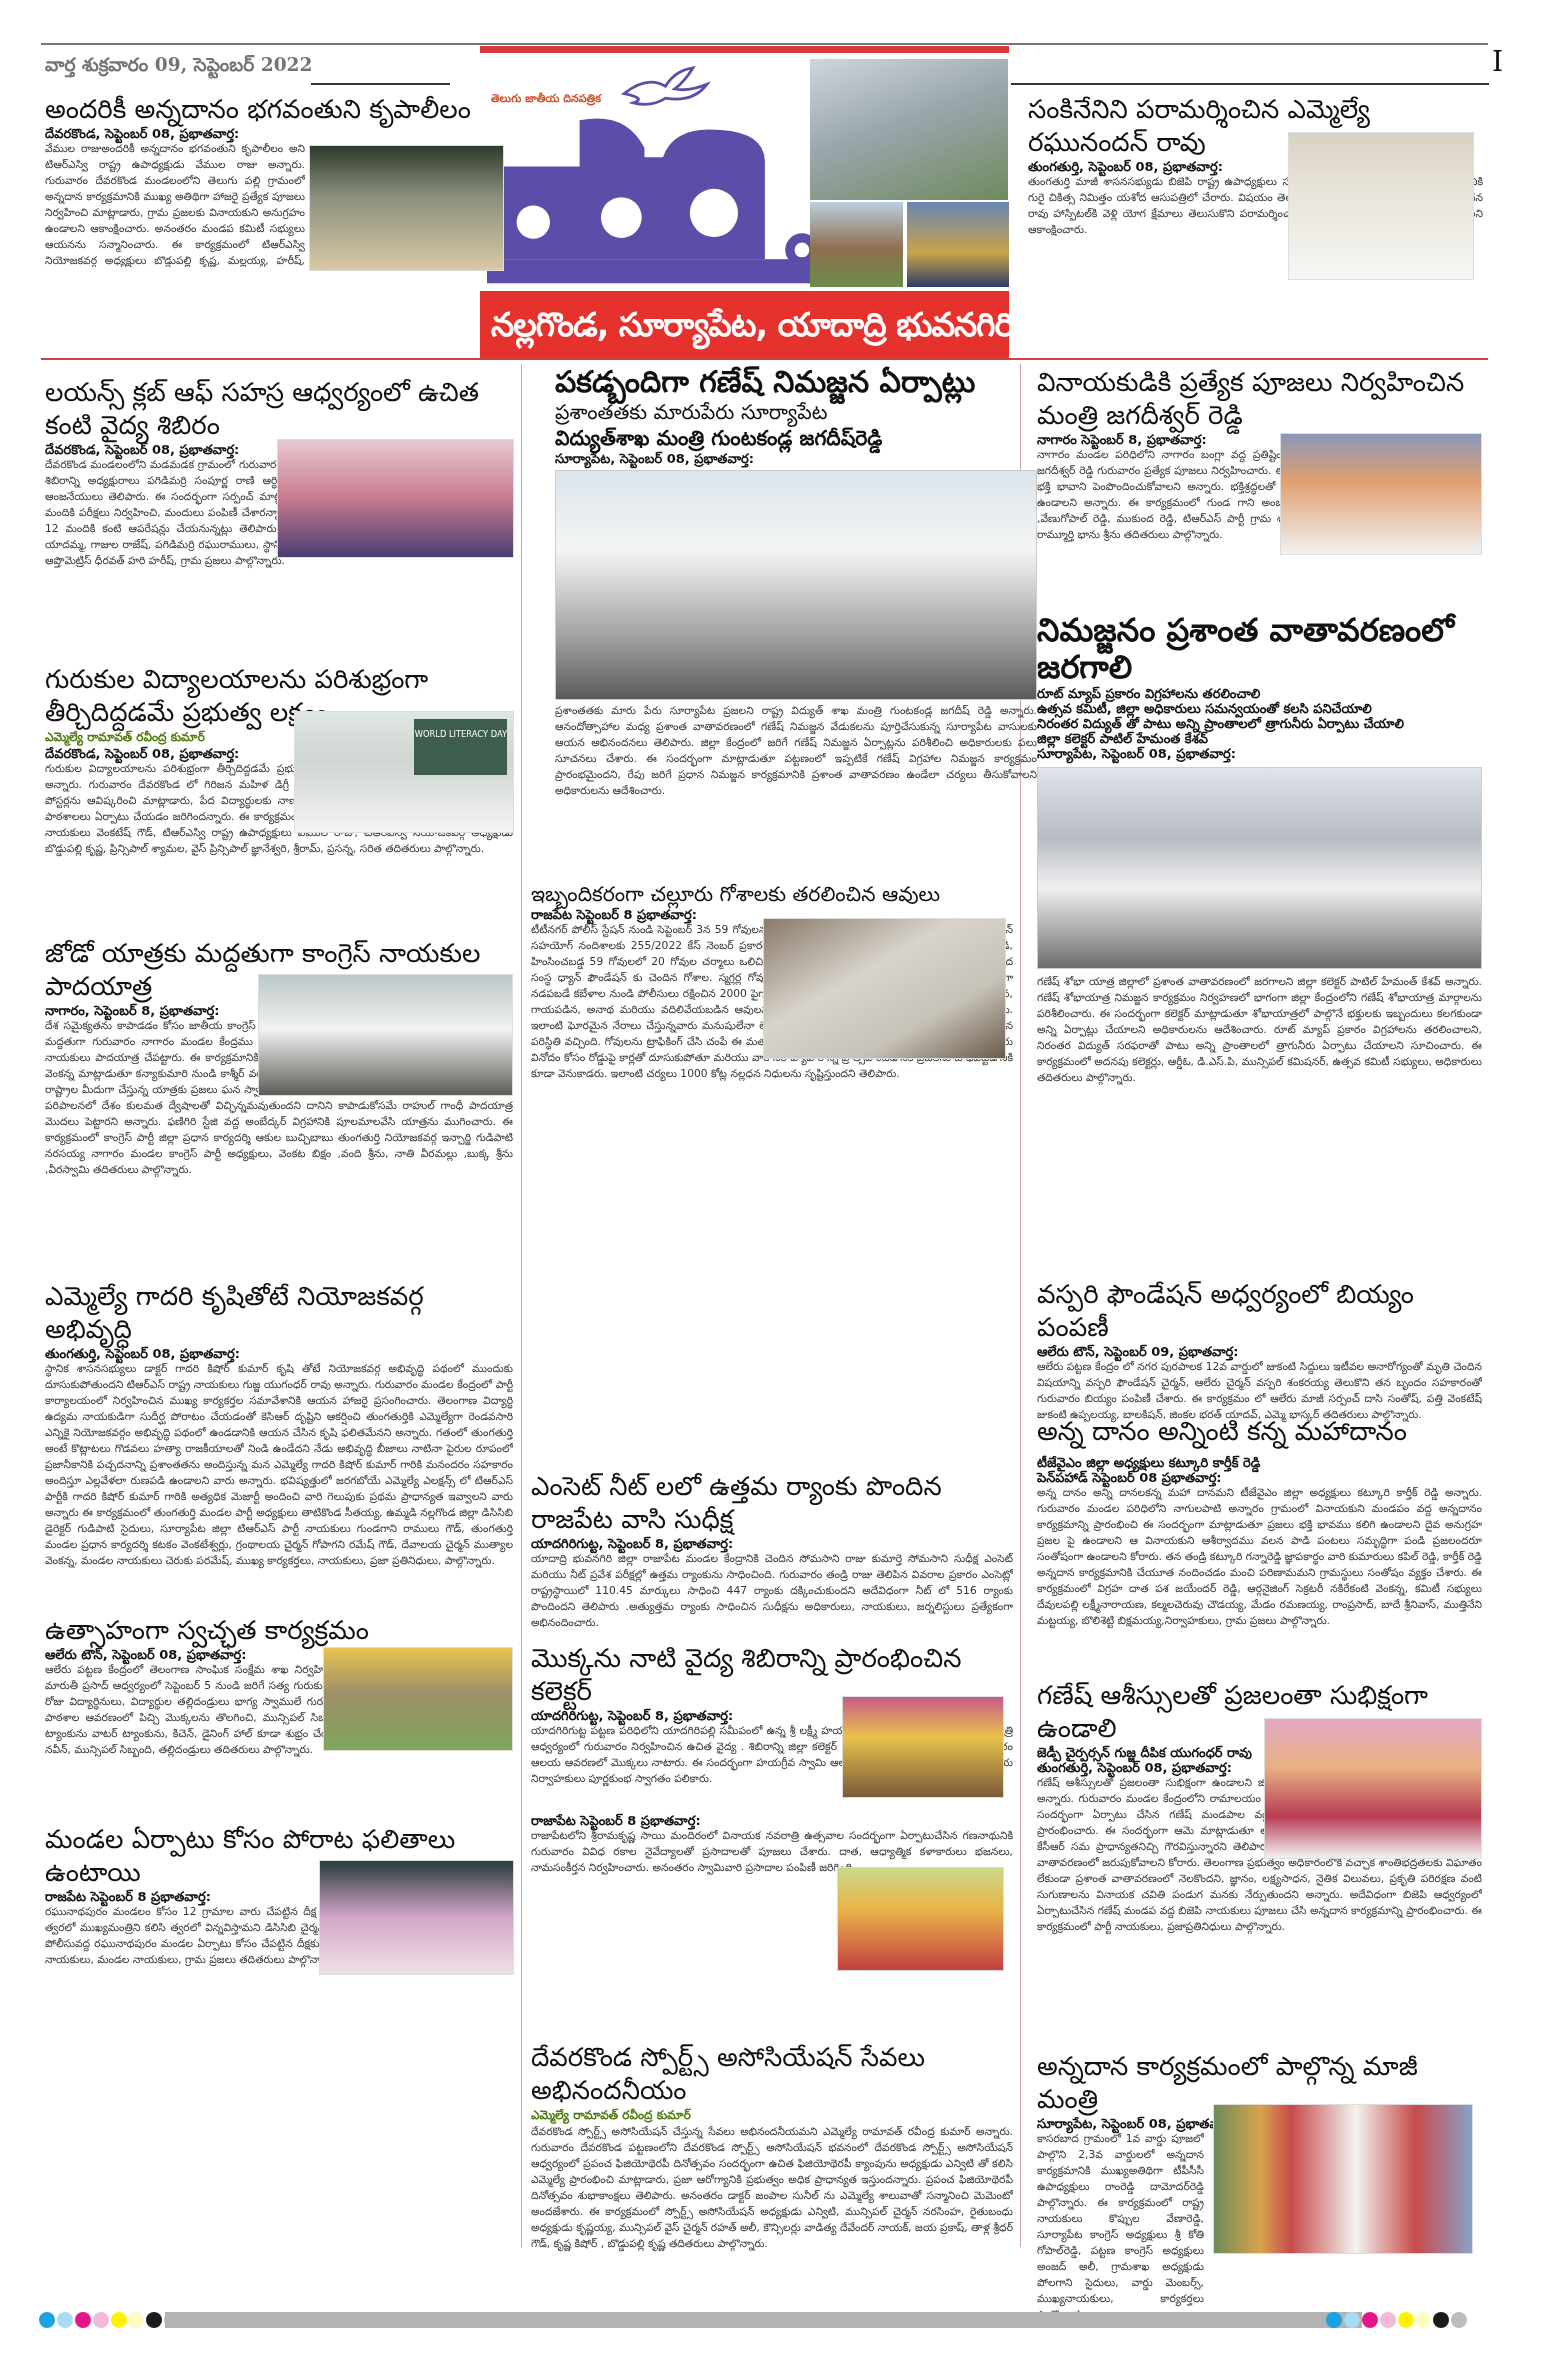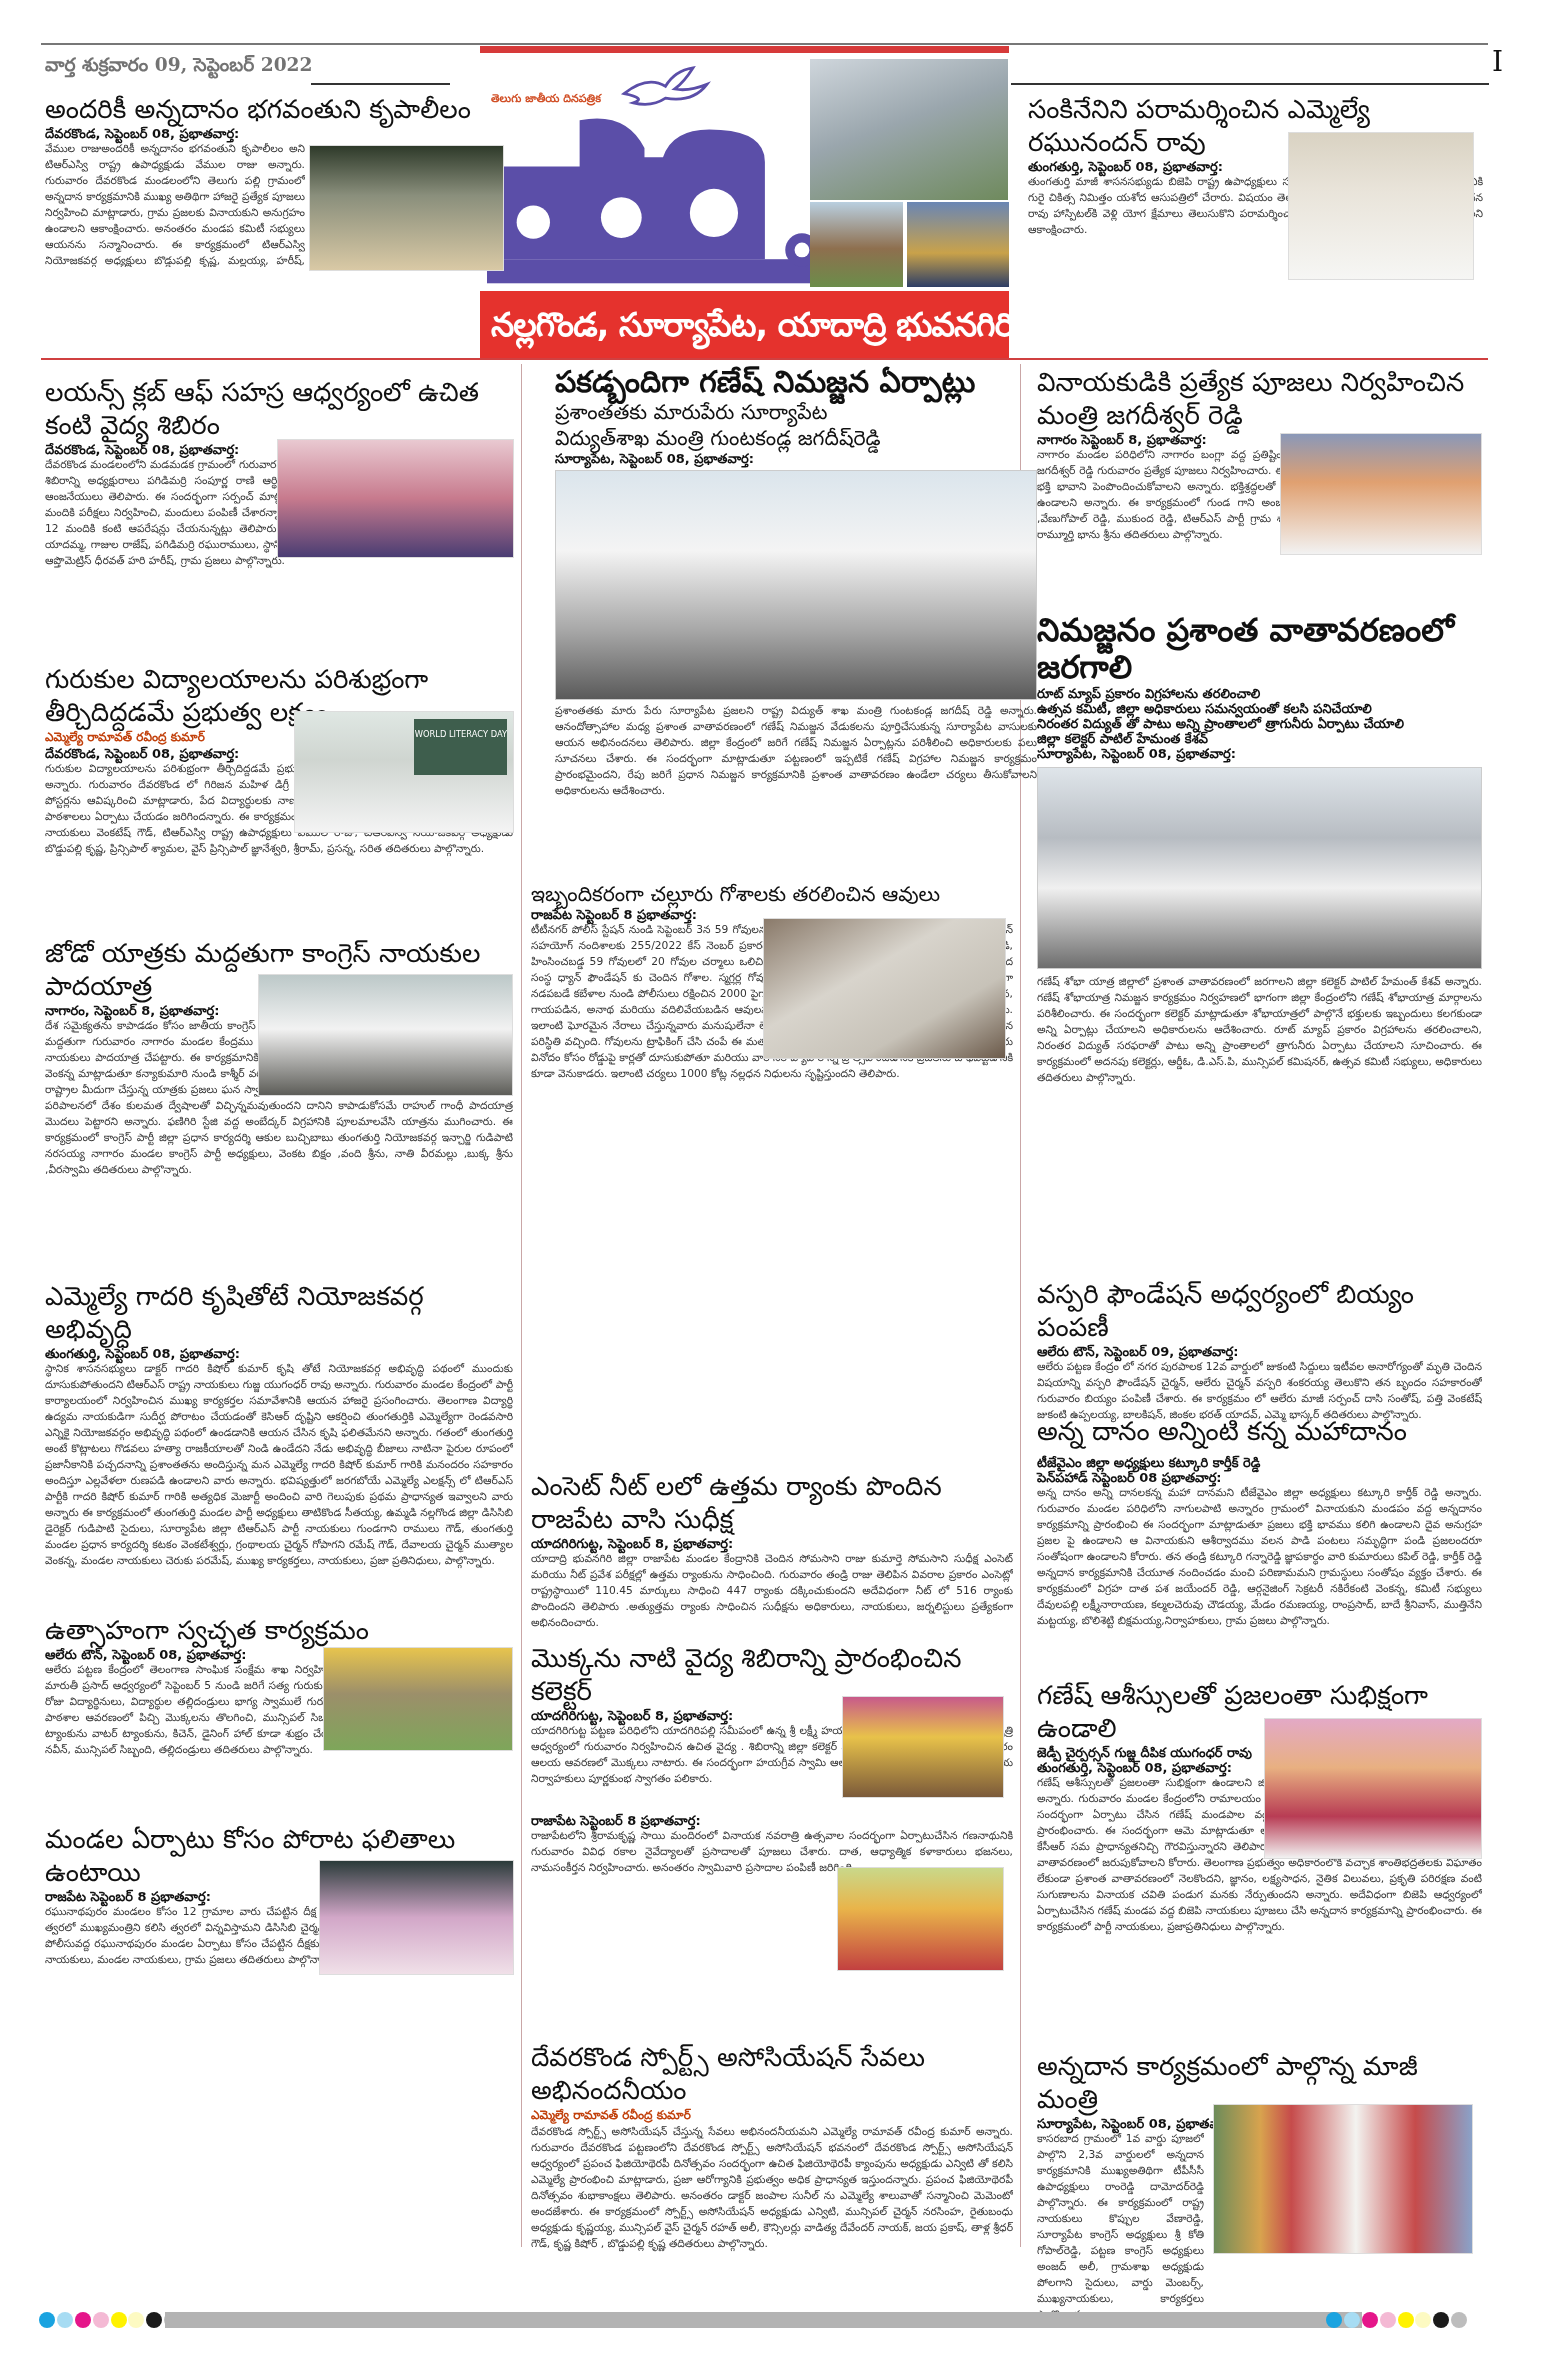--- a/index.html
+++ b/index.html
@@ -15,21 +15,21 @@
 .logo{position:absolute;left:7.4px;top:65px;width:352px;height:176px}
 .photo-dam{position:absolute;left:330px;top:13px;width:198px;height:141px;background:linear-gradient(160deg,#cfd6dc 0%,#9aa6ad 45%,#6f8a5d 100%)}
 .photo-temple{position:absolute;left:330px;top:156px;width:93px;height:85px;background:linear-gradient(180deg,#b9cfe0 0%,#8e6f4e 55%,#6b8d4a 100%)}
 .photo-city{position:absolute;left:427px;top:156px;width:102px;height:85px;background:linear-gradient(180deg,#6a86b4 0%,#c9a24a 60%,#2d3e66 100%)}
 .redband{position:absolute;left:0;top:245px;width:529px;height:67px;background:#e5322d;color:#fff;font-size:33px;font-weight:bold;line-height:67px;padding-left:11px;white-space:nowrap;overflow:hidden;letter-spacing:-0.9px}
 .col-rule{position:absolute;width:0.9px;background:#c9a6a6}
 .h1{font-size:26px;line-height:33px;color:#111;font-weight:normal}
 .h1b{font-size:30px;line-height:35px;font-weight:bold;color:#111}
 .h2{font-size:20.4px;line-height:26px;color:#111}
 .dl{font-size:13px;font-weight:bold;color:#111;line-height:15px}
-.sub{font-size:12px;font-weight:bold;line-height:16.7px;color:#c2410c}
+.sub{font-size:12px;font-weight:bold;line-height:16.7px;color:#4d7c0f}
 .body{font-size:10.7px;line-height:16px;color:#333;text-align:justify}
 .ph{position:absolute;border:0.9px solid #ddd}
 .article{position:absolute}
 .dots{position:absolute;display:flex;gap:1.9px}
 .dot{width:16px;height:16px;border-radius:50%}
 .greybar{position:absolute;height:16px;background:#b3b3b3}
 </style>
 </head>
 <body>
 
@@ -111,21 +111,21 @@
 <div class="article" style="left:45px;top:1823px;width:468px">
   <div class="h1">మండల ఏర్పాటు కోసం పోరాట ఫలితాలు ఉంటాయి</div>
   <div class="dl">రాజపేట సెప్టెంబర్ 8 ప్రభాతవార్త:</div>
   <div class="ph" style="left:274px;top:37px;width:195px;height:115px;background:linear-gradient(180deg,#2a3b3a 0%,#d2a7c8 50%,#f0e0e8 100%)"></div>
   <div class="body" style="width:468px;height:408px;overflow:hidden">రఘునాథపురం మండలం కోసం 12 గ్రామాల వారు చేపట్టిన దీక్ష పోరాట ఫలితాలు సంతృప్తికరంగా ఉంటాయని త్వరలో ముఖ్యమంత్రిని కలిసి త్వరలో విన్నవిస్తామని డిసిసిబి చైర్మన్ గొంగిడి మహేందర్ రెడ్డి తెలిపారు. గురువారం పోలీసువద్ద రఘునాథపురం మండల ఏర్పాటు కోసం చేపట్టిన దీక్షకు సంఘీభావం తెలిపారు. ఈ కార్యక్రమంలో జిల్లా నాయకులు, మండల నాయకులు, గ్రామ ప్రజలు తదితరులు పాల్గొన్నారు.</div>
 </div>
 
 <div class="article" style="left:555px;top:364px;width:482px">
   <div class="h1b">పకడ్బందిగా గణేష్ నిమజ్జన ఏర్పాట్లు</div>
   <div class="h2">ప్రశాంతతకు మారుపేరు సూర్యాపేట</div>
-  <div class="h2" style="font-weight:normal">విద్యుత్‌శాఖ మంత్రి గుంటకండ్ల జగదీష్‌రెడ్డి</div>
+  <div class="h2" style="font-weight:bold">విద్యుత్‌శాఖ మంత్రి గుంటకండ్ల జగదీష్‌రెడ్డి</div>
   <div class="dl">సూర్యాపేట, సెప్టెంబర్ 08, ప్రభాతవార్త:</div>
   <div style="width:482px;height:230px;margin:3.7px 0;background:linear-gradient(180deg,#dbe5ec 0%,#f4f4f4 35%,#a7a7a7 70%,#5a5a5a 100%);border:0.9px solid #ccc"></div>
   <div class="body" style="width:482px;height:116px;overflow:hidden">ప్రశాంతతకు మారు పేరు సూర్యాపేట ప్రజలని రాష్ట్ర విద్యుత్ శాఖ మంత్రి గుంటకండ్ల జగదీష్ రెడ్డి అన్నారు. ఆనందోత్సాహాల మధ్య ప్రశాంత వాతావరణంలో గణేష్ నిమజ్జన వేడుకలను పూర్తిచేసుకున్న సూర్యాపేట వాసులకు ఆయన అభినందనలు తెలిపారు. జిల్లా కేంద్రంలో జరిగే గణేష్ నిమజ్జన ఏర్పాట్లను పరిశీలించి అధికారులకు పలు సూచనలు చేశారు. ఈ సందర్భంగా మాట్లాడుతూ పట్టణంలో ఇప్పటికే గణేష్ విగ్రహాల నిమజ్జన కార్యక్రమం ప్రారంభమైందని, రేపు జరిగే ప్రధాన నిమజ్జన కార్యక్రమానికి ప్రశాంత వాతావరణం ఉండేలా చర్యలు తీసుకోవాలని అధికారులను ఆదేశించారు.</div>
 </div>
 
 <div class="article" style="left:531px;top:881px;width:482px">
   <div class="h2">ఇబ్బందికరంగా చల్లూరు గోశాలకు తరలించిన ఆవులు</div>
   <div class="dl">రాజపేట సెప్టెంబర్ 8 ప్రభాతవార్త:</div>
   <div class="ph" style="left:232px;top:37px;width:243px;height:141px;background:linear-gradient(150deg,#8a7a6a 0%,#d8d4cc 40%,#c7c2b8 70%,#6b5a4a 100%)"></div>
   <div class="body" style="width:482px;height:397px;overflow:hidden">టీటీనగర్ పోలీస్ స్టేషన్ నుండి సెప్టెంబర్ 3న 59 గోవులను రాజపేట్ మండల చల్లూర్ గ్రామంలో ఉన్న ధ్యాన్ ఫౌండేషన్ సహయోగ్ నందిశాలకు 255/2022 కేస్ నెంబర్ ప్రకారం తరలించారని, ఆకలితో అలమటించి, కొట్టి, దుర్భాషలాడి, హింసించబడ్డ 59 గోవులలో 20 గోవుల చర్మాలు ఒలిచి చంపబడినట్లు వెల్లడించారు. ఆధ్యాత్మిక మరియు స్వచ్ఛంద సంస్థ ధ్యాన్ ఫౌండేషన్ కు చెందిన గోశాల. స్మగ్లర్ల గోవులను అక్రమ రవాణా చేస్తుండగా మరియు చట్ట విరుద్ధంగా నడపబడే కబేళాల నుండి పోలీసులు రక్షించిన 2000 పైగా ఆవులు, ఎద్దులు మరియు దూడలు ఉన్నాయి. దారితప్పిన, గాయపడిన, అనాథ మరియు వదిలివేయబడిన ఆవులను ఎద్దులను కూడా వారు రక్షించి, పునరావాసం కల్పిస్తారు. ఇలాంటి ఘోరమైన నేరాలు చేస్తున్నవారు మనుషులేనా లేక దెయ్యాల వేషధారణలో ఉన్నారా అనే ప్రశ్నను వెలికితీసిన పరిస్థితి వచ్చింది. గోవులను ట్రాఫికింగ్ చేసి చంపే ఈ మతపరమైన వ్యక్తులు సామూహిక హత్యలకు పాలుపడ్డారు. వారు వినోదం కోసం రోడ్డుపై కార్లతో దూసుకుపోతూ మరియు వారి నేర వ్యాపారాన్ని ప్రోత్సహించడానికి ప్రజలను బాధపెట్టడానికి కూడా వెనుకాడరు. ఇలాంటి చర్యలు 1000 కోట్ల నల్లధన నిధులను సృష్టిస్తుందని తెలిపారు.</div>

